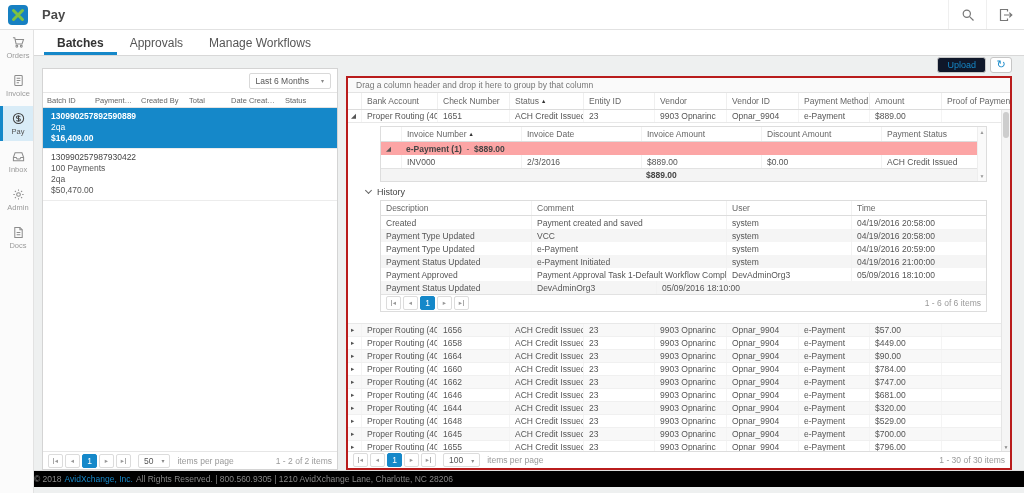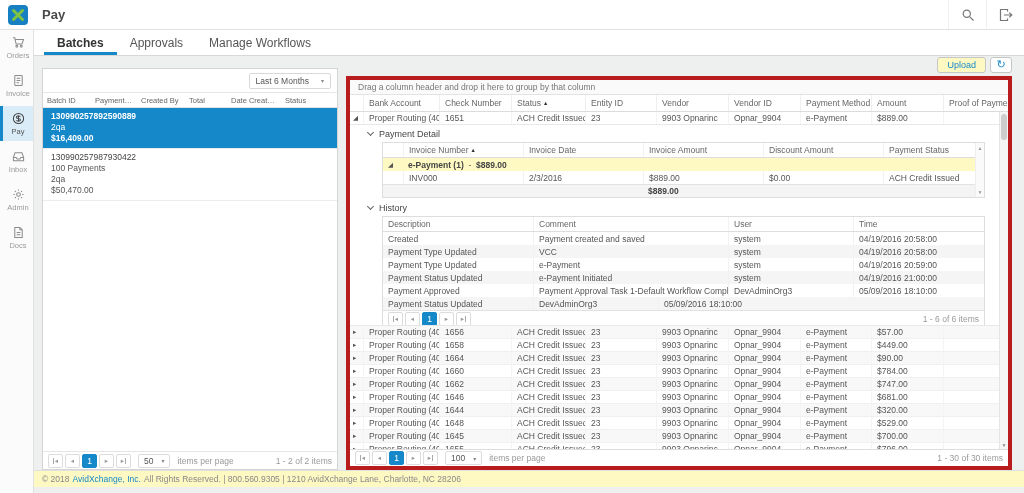--- a/index.html
+++ b/index.html
@@ -64,25 +64,25 @@
   .pbtn .bar{width:1px;height:6px;background:#aaa}
   .pbtn.cur{background:#1588c9;border-color:#1588c9;color:#fff;font-size:8.5px}
   .sizebox{height:14px;border:1px solid #dcdcdc;border-radius:2px;display:flex;align-items:center;
     padding:0 5px;gap:8px;color:#555;margin:0 5px;cursor:pointer;background:#fff;font-size:8.5px}
   .range{margin-left:auto;color:#9a9a9a}
 
   
   .rs{position:absolute;top:0;left:312px;right:12px;bottom:0;display:flex;flex-direction:column}
   .rs-toolbar{height:20px;display:flex;justify-content:flex-end;align-items:center;gap:4px;
     padding-bottom:3px;flex:0 0 auto}
-  .btn-upload{height:16px;padding:0 9px;background:#fef9c3;border:1px solid #c6c6c6;border-radius:3px;
+  .btn-upload{height:16px;padding:0 9px;background:#0f172a;border:1px solid #c6c6c6;border-radius:3px;
     color:#1588c9;font-size:9px;display:flex;align-items:center;cursor:pointer}
   .btn-refresh{width:22px;height:16px;background:#fff;border:1px solid #c6c6c6;border-radius:3px;
     color:#1588c9;font-size:11px;display:flex;align-items:center;justify-content:center;cursor:pointer;line-height:1}
-  .rp{flex:1;background:#fff;border:4px solid #b91c1c;display:flex;flex-direction:column;position:relative;overflow:hidden}
+  .rp{flex:1;background:#fff;border:2px solid #b91c1c;display:flex;flex-direction:column;position:relative;overflow:hidden}
   .groupbar{height:15px;background:#fafafa;border-bottom:1px solid #e3e3e3;font-size:8.5px;color:#777;
     display:flex;align-items:center;padding-left:8px;flex:0 0 auto}
   .ghead{height:17px;display:flex;border-bottom:1px solid #dcdcdc;font-size:8.5px;color:#666;
     align-items:center;flex:0 0 auto}
   .gcell{padding:0 5px;overflow:hidden;white-space:nowrap;height:100%;display:flex;align-items:center}
   .ghead .gcell + .gcell{border-left:1px solid #efefef}
   .xc{width:13px;padding:0 0 0 3px}
   .c-bank{width:76px}.c-check{width:72px}.c-status{width:74px}.c-entity{width:71px}
   .c-vendor{width:72px}.c-vendorid{width:72px}.c-method{width:71px}.c-amount{width:72px}.c-proof{flex:1}
   .sort{font-size:6.5px;color:#333;margin-left:3px}
@@ -96,21 +96,21 @@
 
   
   .detail{height:201px;overflow:hidden;padding:2px 22px 0 18px;border-bottom:1px solid #e8e8e8}
   .section{display:flex;align-items:center;gap:6px;height:14px;font-size:9px;color:#444;cursor:pointer}
   .chev{width:5px;height:5px;border-left:1px solid #666;border-bottom:1px solid #666;
     transform:rotate(-45deg);margin-top:-3px}
   .subgrid{border:1px solid #ddd;margin:1px 1px 3px 14px;background:#fff;position:relative}
   .sg-head{display:flex;height:15px;border-bottom:1px solid #ddd;font-size:8.5px;color:#666;align-items:center}
   .sg-row{display:flex;height:13px;align-items:center;font-size:8.5px;color:#555}
   .sg-head .gcell + .gcell, .sg-row .gcell + .gcell{border-left:1px solid #f2f2f2}
-  .sg-group{background:#fef9c3}
+  .sg-group{background:#fca5a5}
   .sg-group .grp-label,.sg-group .grp-amt{font-weight:bold;color:#444}
   .sg-foot{background:#f4f4f4;border-top:1px solid #e2e2e2;font-weight:bold;color:#444}
   .pd-gc{width:20px;padding:0 0 0 5px}
   .pd-c{width:120px}.pd-last{flex:1}
   .h-desc{width:150px}.h-comment{width:195px}.h-user{width:125px}.h-time{flex:1}
   .hist-rows .sg-row:nth-child(even){background:#f5f5f5}
   .sg-pager{height:17px;border-top:1px solid #e2e2e2;display:flex;align-items:center;gap:2px;
     padding:0 5px;font-size:8.5px;color:#999}
   .sgscroll{position:absolute;right:0;top:0;bottom:0;width:9px;border-left:1px solid #eee;
     background:#fafafa;display:flex;flex-direction:column;justify-content:space-between;
@@ -118,21 +118,21 @@
 
   .vscroll{position:absolute;top:0;right:0;bottom:0;width:9px;background:#f5f5f5;
     border-left:1px solid #e5e5e5;cursor:pointer}
   .vthumb{position:absolute;top:2px;left:1px;width:6px;height:26px;background:#cdcdcd;border-radius:3px}
   .varrow{position:absolute;bottom:1px;left:0;right:0;text-align:center;font-size:5px;color:#888}
 
   .gpager{height:17px;border-top:1px solid #ddd;display:flex;align-items:center;gap:2px;
     padding:0 5px;font-size:8.5px;color:#999;flex:0 0 auto}
 
   
-  .footer{position:absolute;left:34px;right:0;bottom:6px;height:17px;background:#fef9c3;
+  .footer{position:absolute;left:26px;right:0;bottom:6px;height:17px;background:#000000;
     border-top:1px solid #e0e0e0;display:flex;align-items:center;padding-left:8px;
     font-size:8.5px;color:#888;z-index:7}
   .footer .link{color:#1588c9;margin:0 3px;cursor:pointer}
   .footer .pre{margin-right:0}
 </style>
 </head>
 <body>
 
 <div class="topbar">
   <span class="logo">
@@ -305,24 +305,20 @@
             <span class="gcell c-status">ACH Credit Issued</span>
             <span class="gcell c-entity">23</span>
             <span class="gcell c-vendor">9903 Opnarinc</span>
             <span class="gcell c-vendorid">Opnar_9904</span>
             <span class="gcell c-method">e-Payment</span>
             <span class="gcell c-amount">$889.00</span>
             <span class="gcell c-proof"></span>
           </div>
 
           <div class="detail">
-            <div class="section">
-              <span class="chev"></span>
-              <span>Payment Detail</span>
-            </div>
             <div class="subgrid">
               <div class="sg-head">
                 <span class="gcell pd-gc"></span>
                 <span class="gcell pd-c">
                     <span>Invoice Number</span>
                     <span class="sort">▴</span>
                   </span>
                 <span class="gcell pd-c">Invoice Date</span>
                 <span class="gcell pd-c">Invoice Amount</span>
                 <span class="gcell pd-c">Discount Amount</span>

